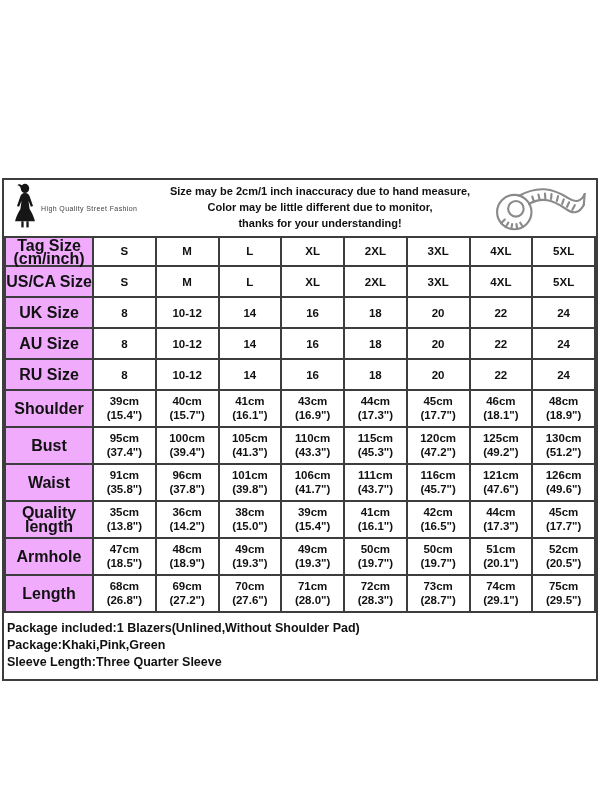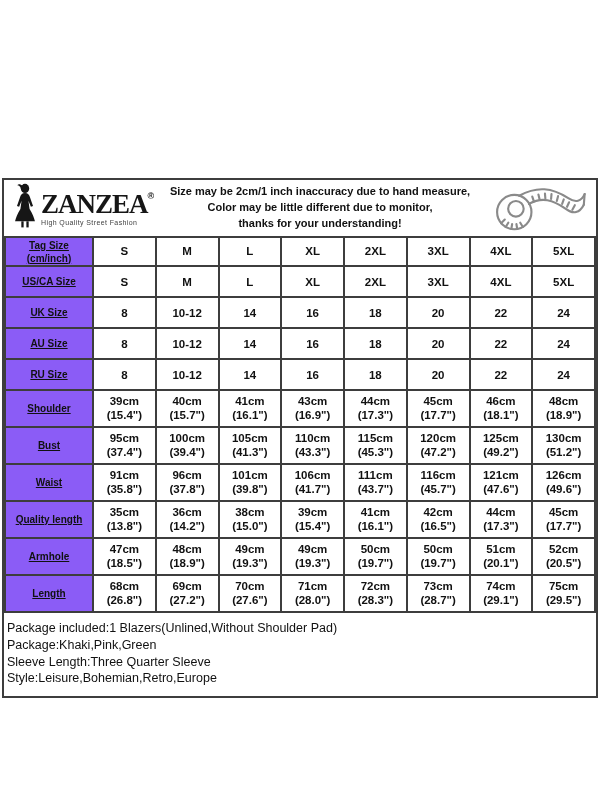--- a/index.html
+++ b/index.html
@@ -77,30 +77,30 @@
   }
   td {
     border: 2px solid #3d3d3d;
     text-align: center;
     vertical-align: middle;
     font-weight: bold;
     font-size: 11.5px;
     padding: 0;
     background: #ffffff;
   }
-  td.label-cell { background: #8b5cf6; font-size: 10px; text-decoration: underline; }
+  td.label-cell { background: #f0abfc; font-size: 16px; }
   col.label-col { width: 88px; }
   tr.tag-row td { height: 29px; line-height: 13px; }
   tr.size-row td { height: 31px; }
   tr.measure-row td { height: 37px; line-height: 13.5px; }
   
   .footer {
     padding: 7px 4px 9px 3px;
     font-size: 12.5px;
-    font-weight: normal;
+    font-weight: bold;
     line-height: 16.8px;
   }
 </style>
 </head>
 <body>
 
 <div class="sheet">
 
   <div class="header-row">
     <div class="logo">
@@ -109,23 +109,20 @@
           <g fill="#161616">
             <ellipse cx="17" cy="7" rx="5.5" ry="6"></ellipse>
             <path d="M14 4 C11 1 8 1 7 3 C9 3 11 5 12 8 Z"></path>
             <path d="M17 13 C13 13 11.5 15.5 10.5 18.5 L6.5 30 L9.3 31 L12.5 23 L11 34 C7 40 5 46 4 50 L30 50 C29 46 27 40 23 34 L21.5 23 L24.7 31 L27.5 30 L23.5 18.5 C22.5 15.5 21 13 17 13 Z"></path>
             <rect x="12.2" y="50" width="3" height="8"></rect>
             <rect x="18.8" y="50" width="3" height="8"></rect>
           </g>
         </svg>
       </span>
       <span class="logo-text">
-        <span class="brand-line">
-          <span class="brand">ZANZEA</span><span class="reg">®</span>
-        </span>
         <div class="tagline">High Quality Street Fashion</div>
       </span>
     </div>
 
     <div class="notice">
       <div>Size may be 2cm/1 inch inaccuracy due to hand measure,</div>
       <div>Color may be little different due to monitor,</div>
       <div>thanks for your understanding!</div>
     </div>
 
@@ -538,16 +535,15 @@
             <div>(29.5")</div>
           </td>
         </tr>
       </tbody>
   </table>
 
   <div class="footer">
       <div>Package included:1 Blazers(Unlined,Without Shoulder Pad)</div>
       <div>Package:Khaki,Pink,Green</div>
       <div>Sleeve Length:Three Quarter Sleeve</div>
-      <div>Style:Leisure,Bohemian,Retro,Europe</div>
     </div>
 
 </div>
 
 </body></html>

